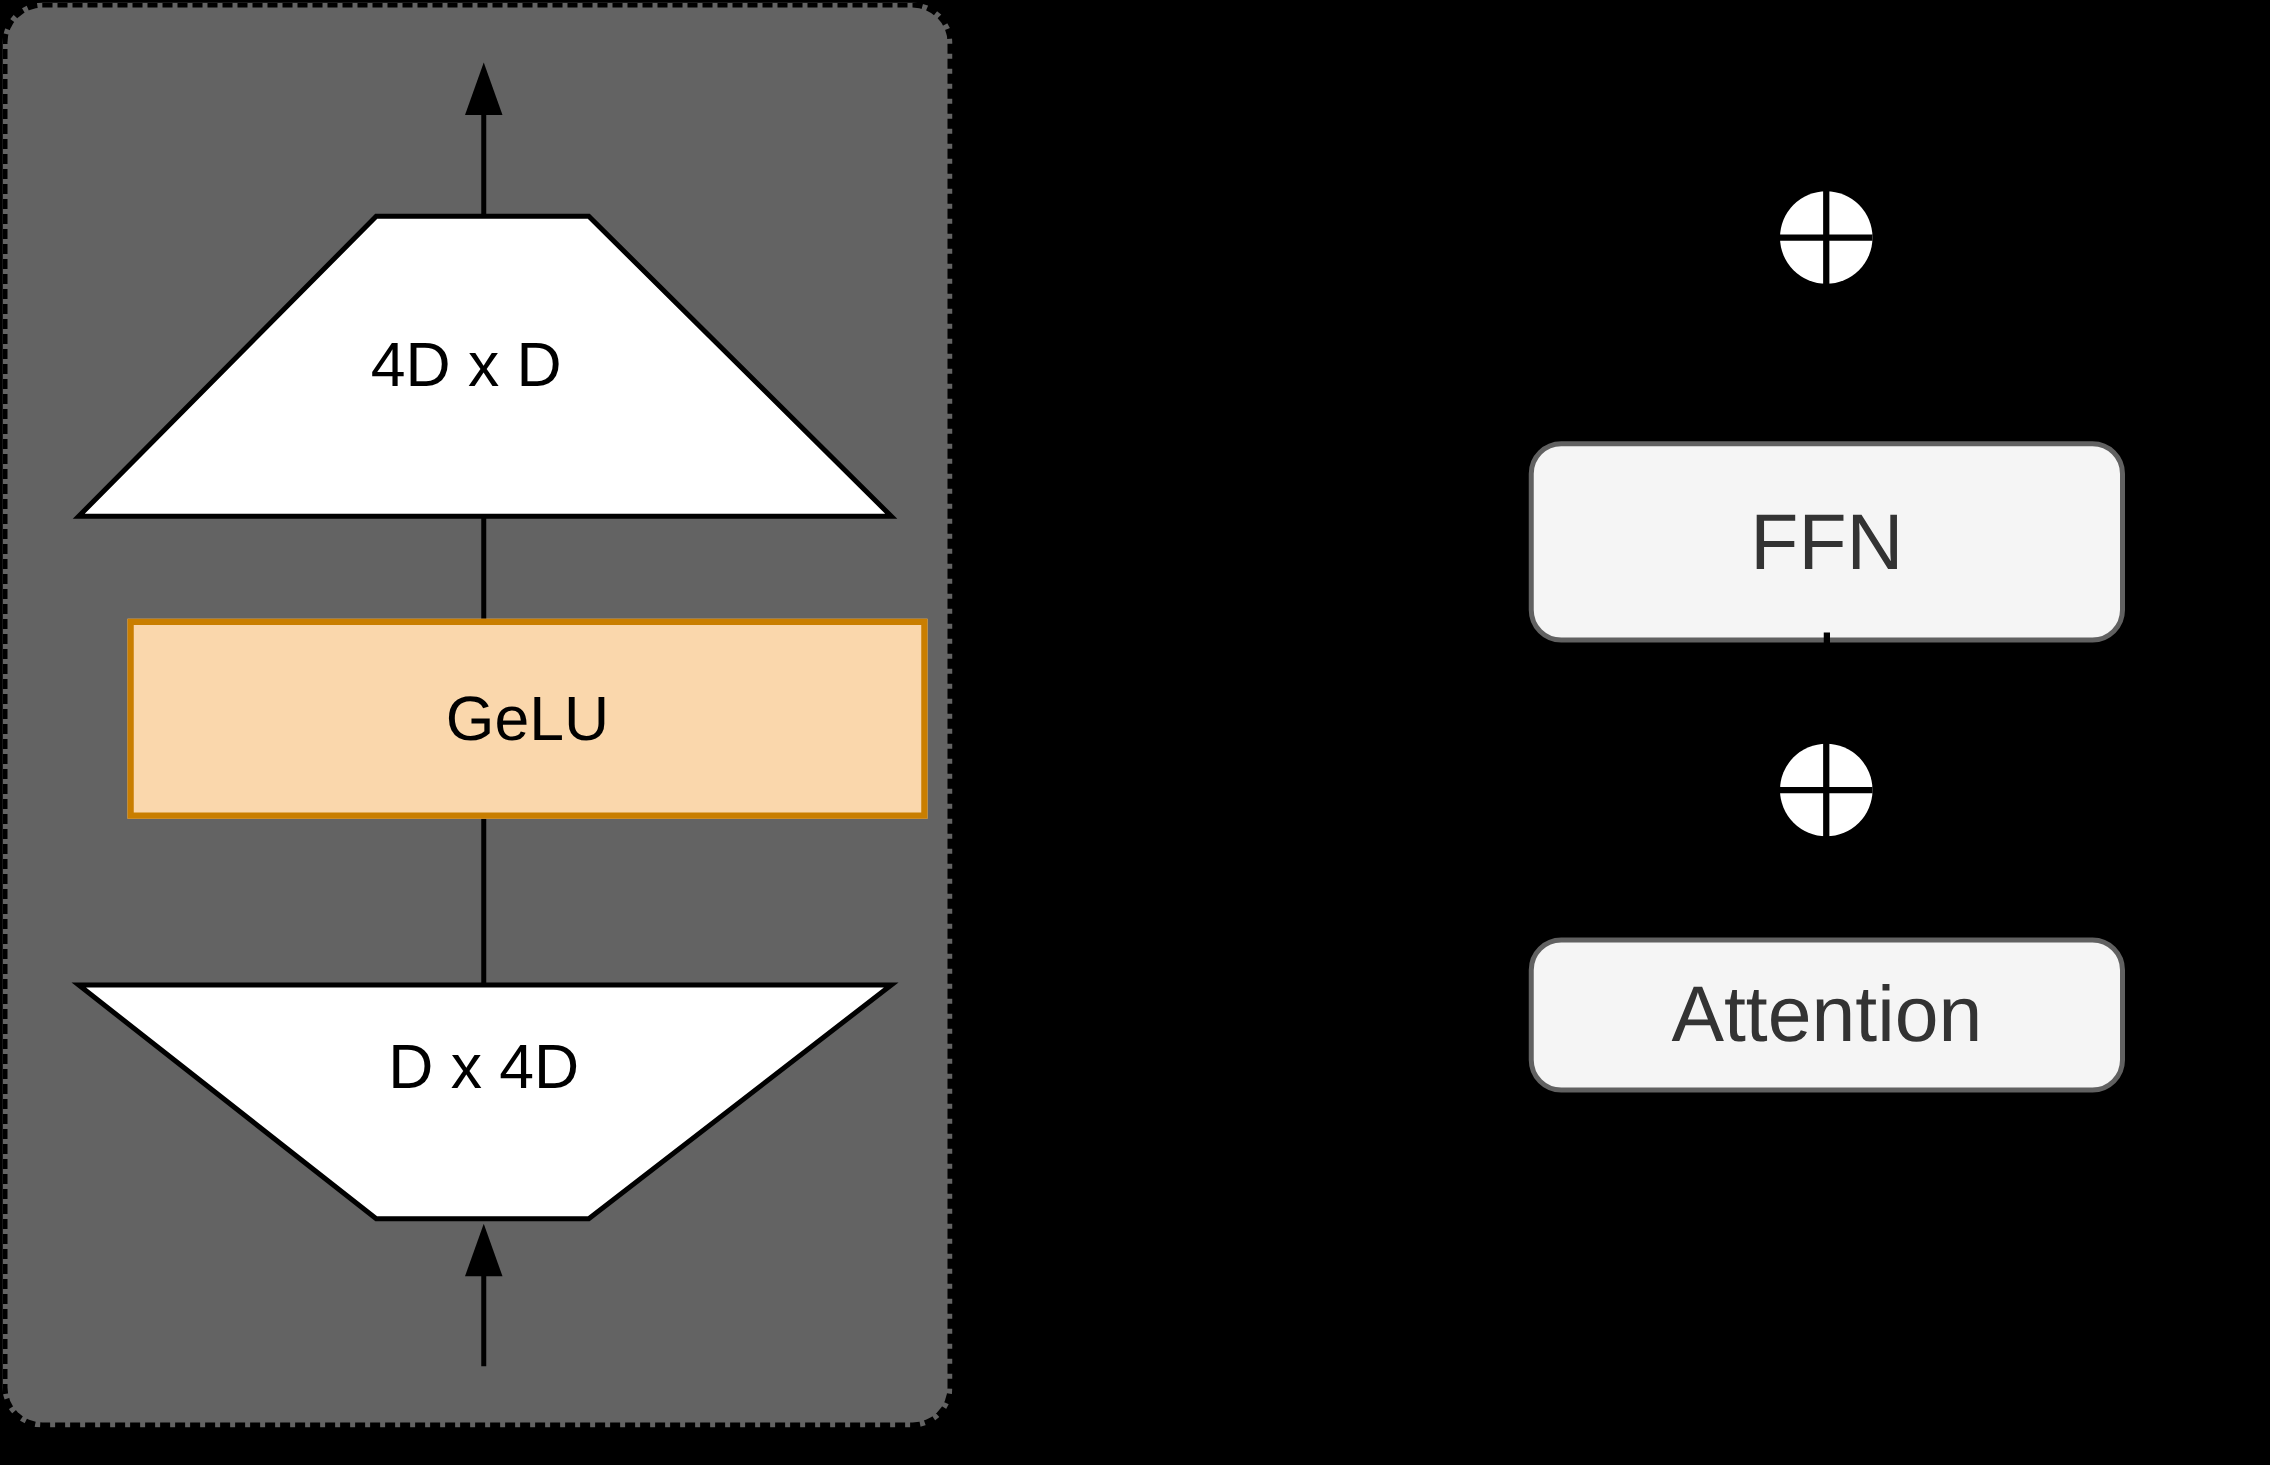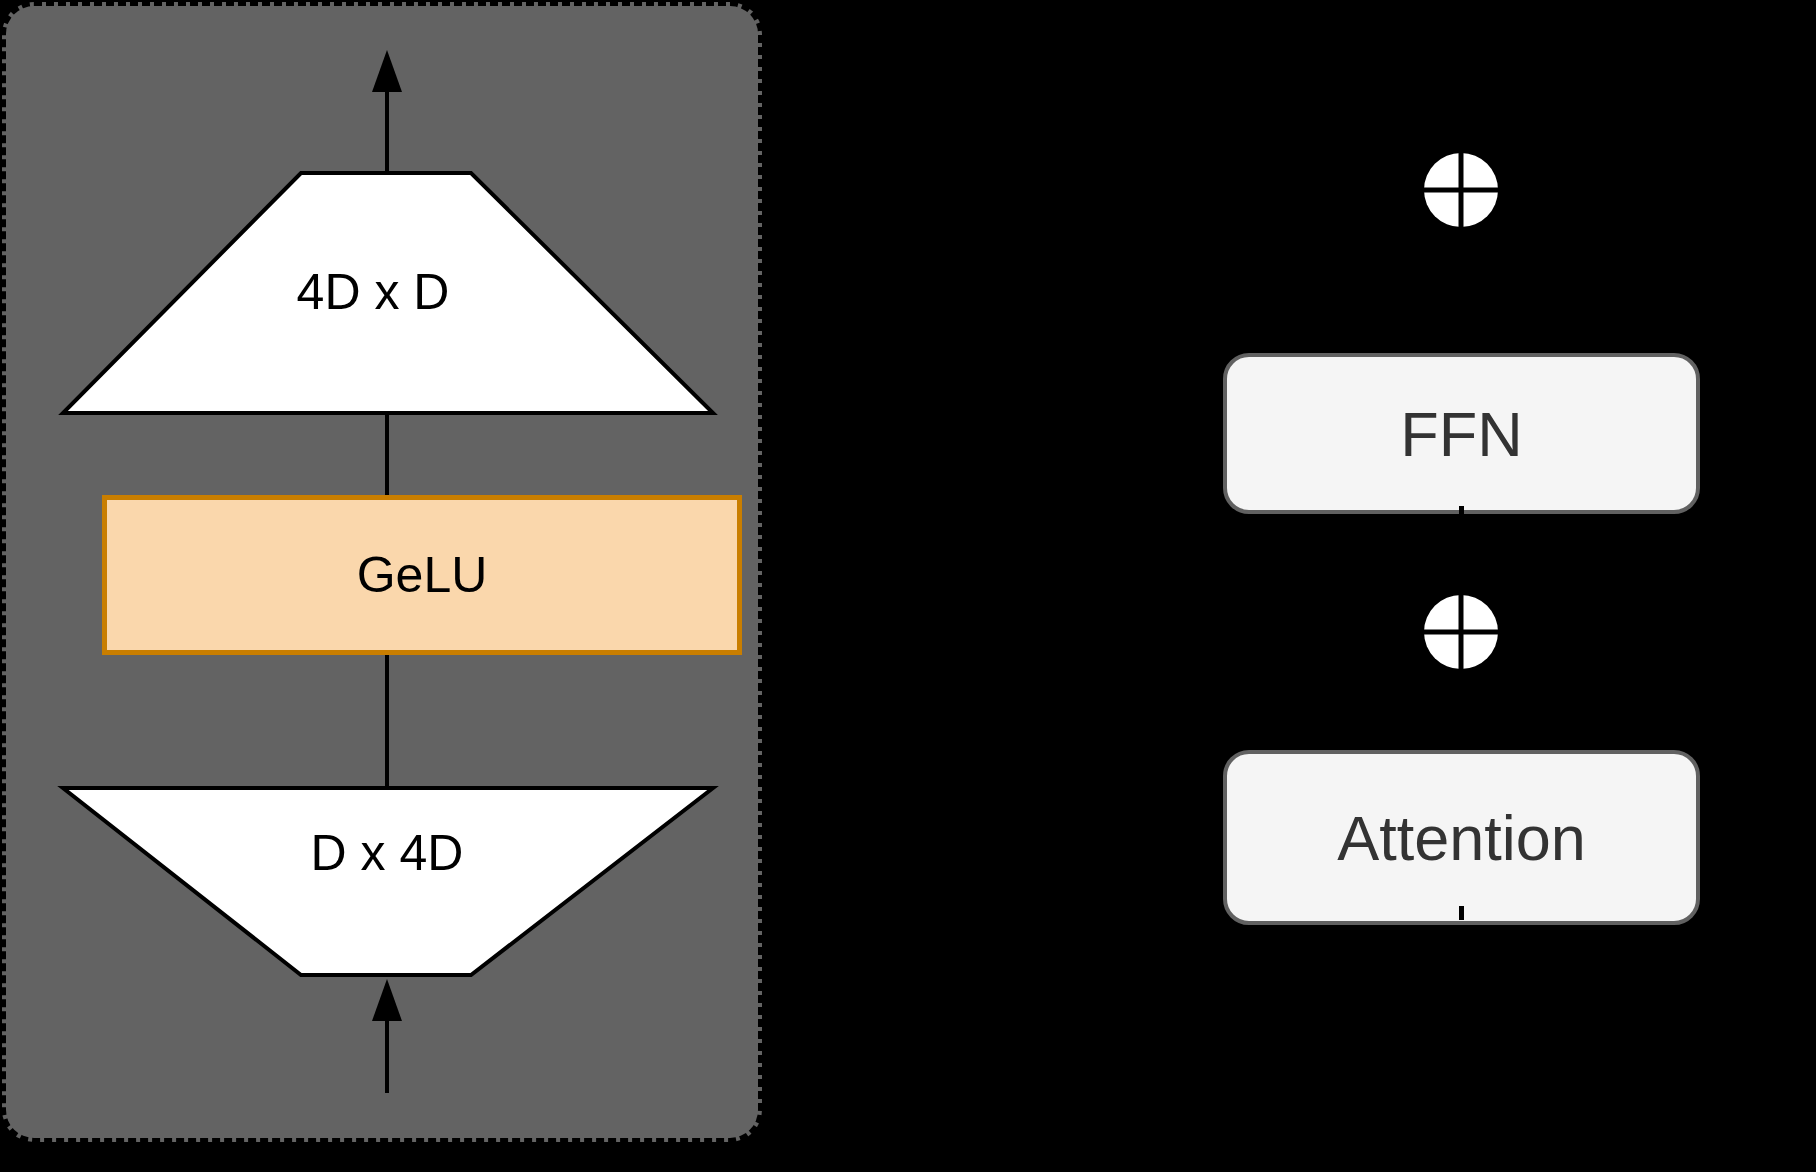--- a/index.html
+++ b/index.html
@@ -76,21 +76,21 @@
     width: 477px; height: 161px;
     background: var(--block-fill);
     border: 4px solid var(--block-border);
     border-radius: 26px;
     display: flex; align-items: center; justify-content: center;
     font-size: 63px;
     color: var(--block-text);
     z-index: 3;
   }
   .block.ffn { top: 353px; }
-  .block.attention { top: 750px; height: 175px; }
+  .block.attention { top: 750px; height: 124px; }
 
   .nub {
     position: absolute;
     width: 5px; height: 14px;
     background: var(--line-color);
     z-index: 4;
   }
 </style>
 </head>
 <body>

